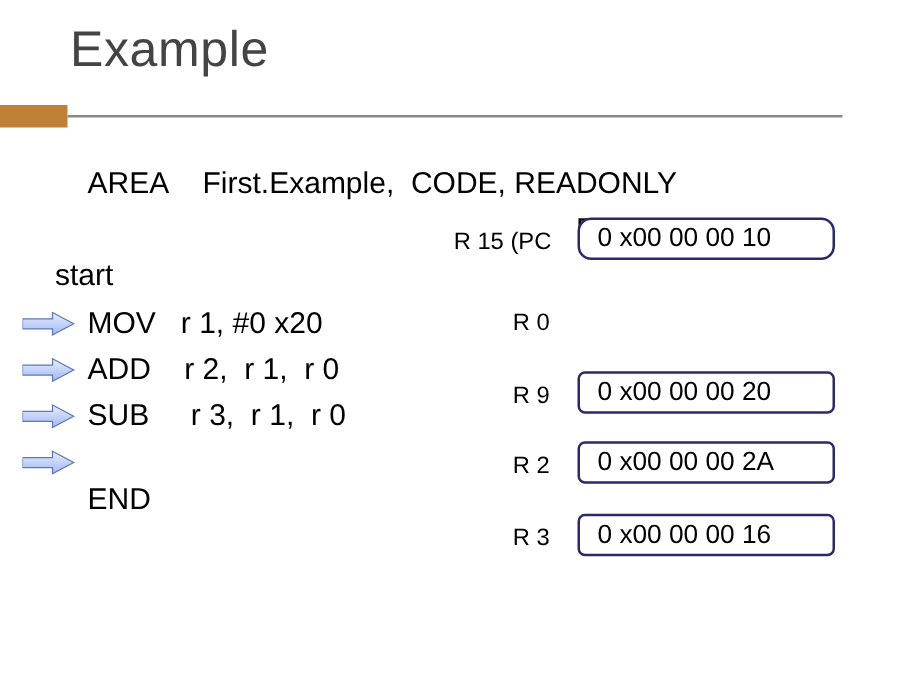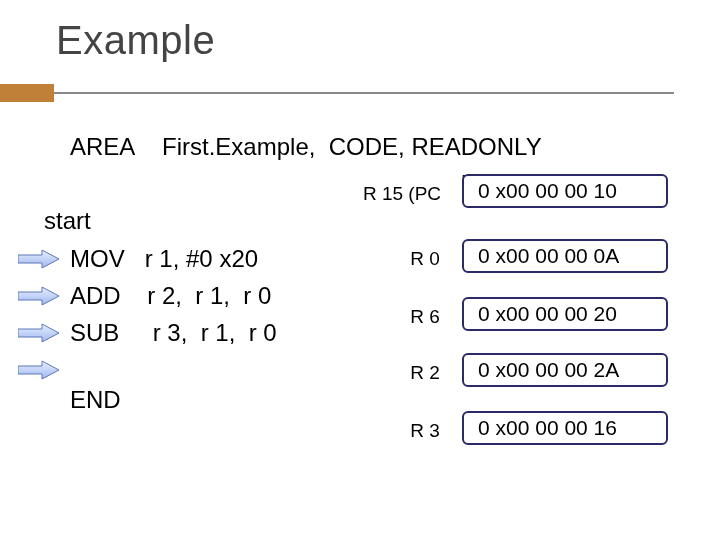--- a/index.html
+++ b/index.html
@@ -137,23 +137,22 @@
     <div class="line2">ENTRY</div>
     <div class="line3">start</div>
     <div class="line-mov">MOV&nbsp;&nbsp;&nbsp;r 1, #0 x20</div>
     <div class="line-mov">ADD&nbsp;&nbsp;&nbsp;&nbsp;r 2,&nbsp;&nbsp;r 1,&nbsp;&nbsp;r 0</div>
     <div class="line-mov">SUB&nbsp;&nbsp;&nbsp;&nbsp;&nbsp;r 3,&nbsp;&nbsp;r 1,&nbsp;&nbsp;r 0</div>
     <div class="line-end">END</div>
   </div>
 
   <div class="reg-label" style="left:352px; top:183px; width:100px;">R 15 (PC</div>
   <div class="reg-label" style="left:400px; top:248px; width:50px;">R 0</div>
-  <div class="reg-label" style="left:400px; top:306px; width:50px;">R 6</div>
+  <div class="reg-label" style="left:400px; top:306px; width:50px;">R 9</div>
   <div class="reg-label" style="left:400px; top:362px; width:50px;">R 2</div>
   <div class="reg-label" style="left:400px; top:420px; width:50px;">R 3</div>
 
-  <div class="reg-box" style="top:174px;">0 x00 00 00 10</div>
-  <div class="reg-box" style="top:239px;">0 x00 00 00 0A</div>
+  <div class="reg-box" style="top:174px;border-radius:11px;">0 x00 00 00 10</div>
   <div class="reg-box" style="top:297px;">0 x00 00 00 20</div>
   <div class="reg-box" style="top:353px;">0 x00 00 00 2A</div>
   <div class="reg-box" style="top:411px;">0 x00 00 00 16</div>
 
 </div>
 
 </body></html>

